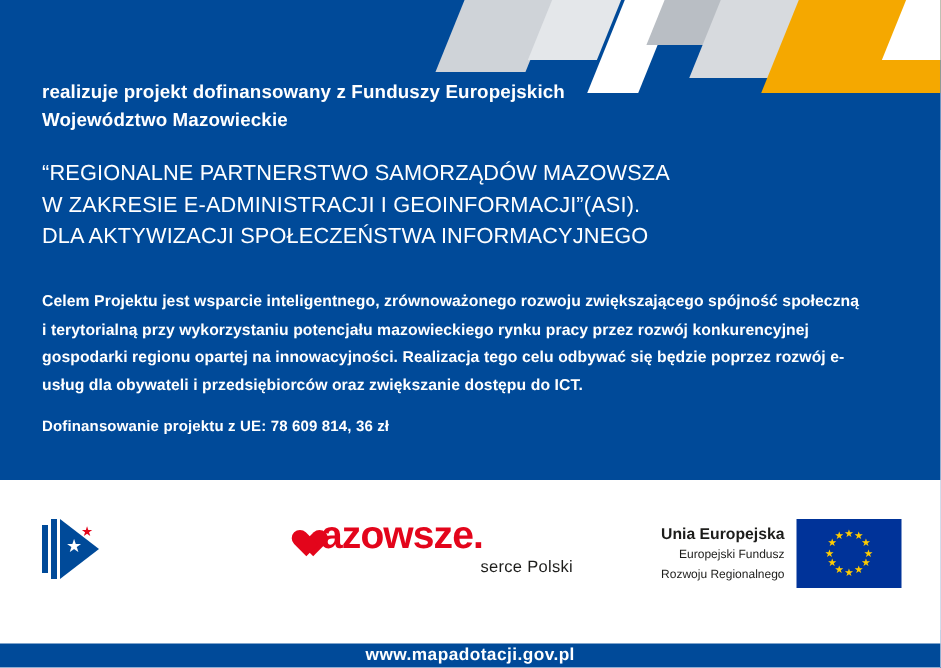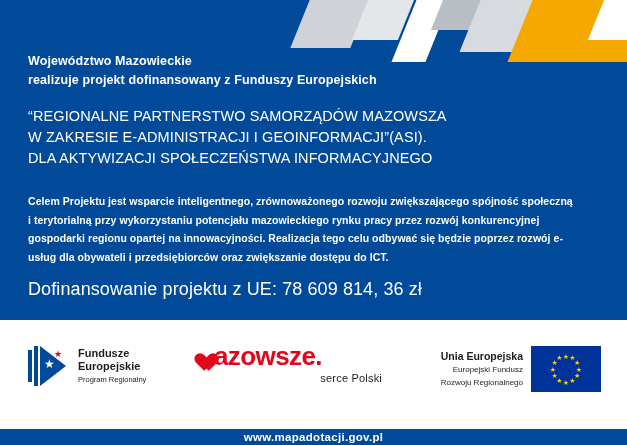--- a/index.html
+++ b/index.html
@@ -137,22 +137,22 @@
     line-height: 18.5px;
     font-weight: bold;
     letter-spacing: 0.05px;
   }
 
   .funding {
     position: absolute;
     left: 28px;
     top: 239px;
     width: 560px;
-    font-size: 18px;
-    font-weight: normal;
+    font-size: 10px;
+    font-weight: bold;
     letter-spacing: 0.1px;
   }
 
   
   .logo-strip {
     position: absolute;
     left: 0;
     top: 320px;
     width: 627px;
     height: 100px;
@@ -342,22 +342,22 @@
     <div class="shape shape-white1"></div>
     <div class="shape shape-grey3"></div>
     <div class="shape shape-grey4"></div>
     <div class="shape shape-yellow"></div>
     <div class="shape shape-white2"></div>
   </div>
 
   <div class="content">
 
     <div class="intro">
+      <div>realizuje projekt dofinansowany z Funduszy Europejskich</div>
       <div>Województwo Mazowieckie</div>
-      <div>realizuje projekt dofinansowany z Funduszy Europejskich</div>
     </div>
 
     <div class="headline">
       <div>“REGIONALNE PARTNERSTWO SAMORZĄDÓW MAZOWSZA</div>
       <div>W ZAKRESIE E-ADMINISTRACJI I GEOINFORMACJI”(ASI).</div>
       <div>DLA AKTYWIZACJI SPOŁECZEŃSTWA INFORMACYJNEGO</div>
     </div>
 
     <div class="paragraph">Celem Projektu jest wsparcie inteligentnego, zrównoważonego rozwoju zwiększającego spójność społeczną i terytorialną przy wykorzystaniu potencjału mazowieckiego rynku pracy przez rozwój konkurencyjnej gospodarki regionu opartej na innowacyjności. Realizacja tego celu odbywać się będzie poprzez rozwój e-usług dla obywateli i przedsiębiorców oraz zwiększanie dostępu do ICT.</div>
 
@@ -367,25 +367,20 @@
 
   <div class="logo-strip">
 
     <div class="logo-ef">
       <div class="ef-mark">
         <div class="ef-bar ef-b1"></div>
         <div class="ef-bar ef-b2"></div>
         <div class="ef-tri"></div>
         <div class="ef-star">★</div>
         <div class="ef-star2">★</div>
-      </div>
-      <div class="ef-text">
-        <span>Fundusze</span><br>
-        <span>Europejskie</span>
-        <span class="sub">Program Regionalny</span>
       </div>
     </div>
 
     <div class="logo-maz">
       <div class="maz-word">
         <span class="maz-heart"></span>
         <span>azowsze.</span>
       </div>
       <div class="maz-sub">serce Polski</div>
     </div>

